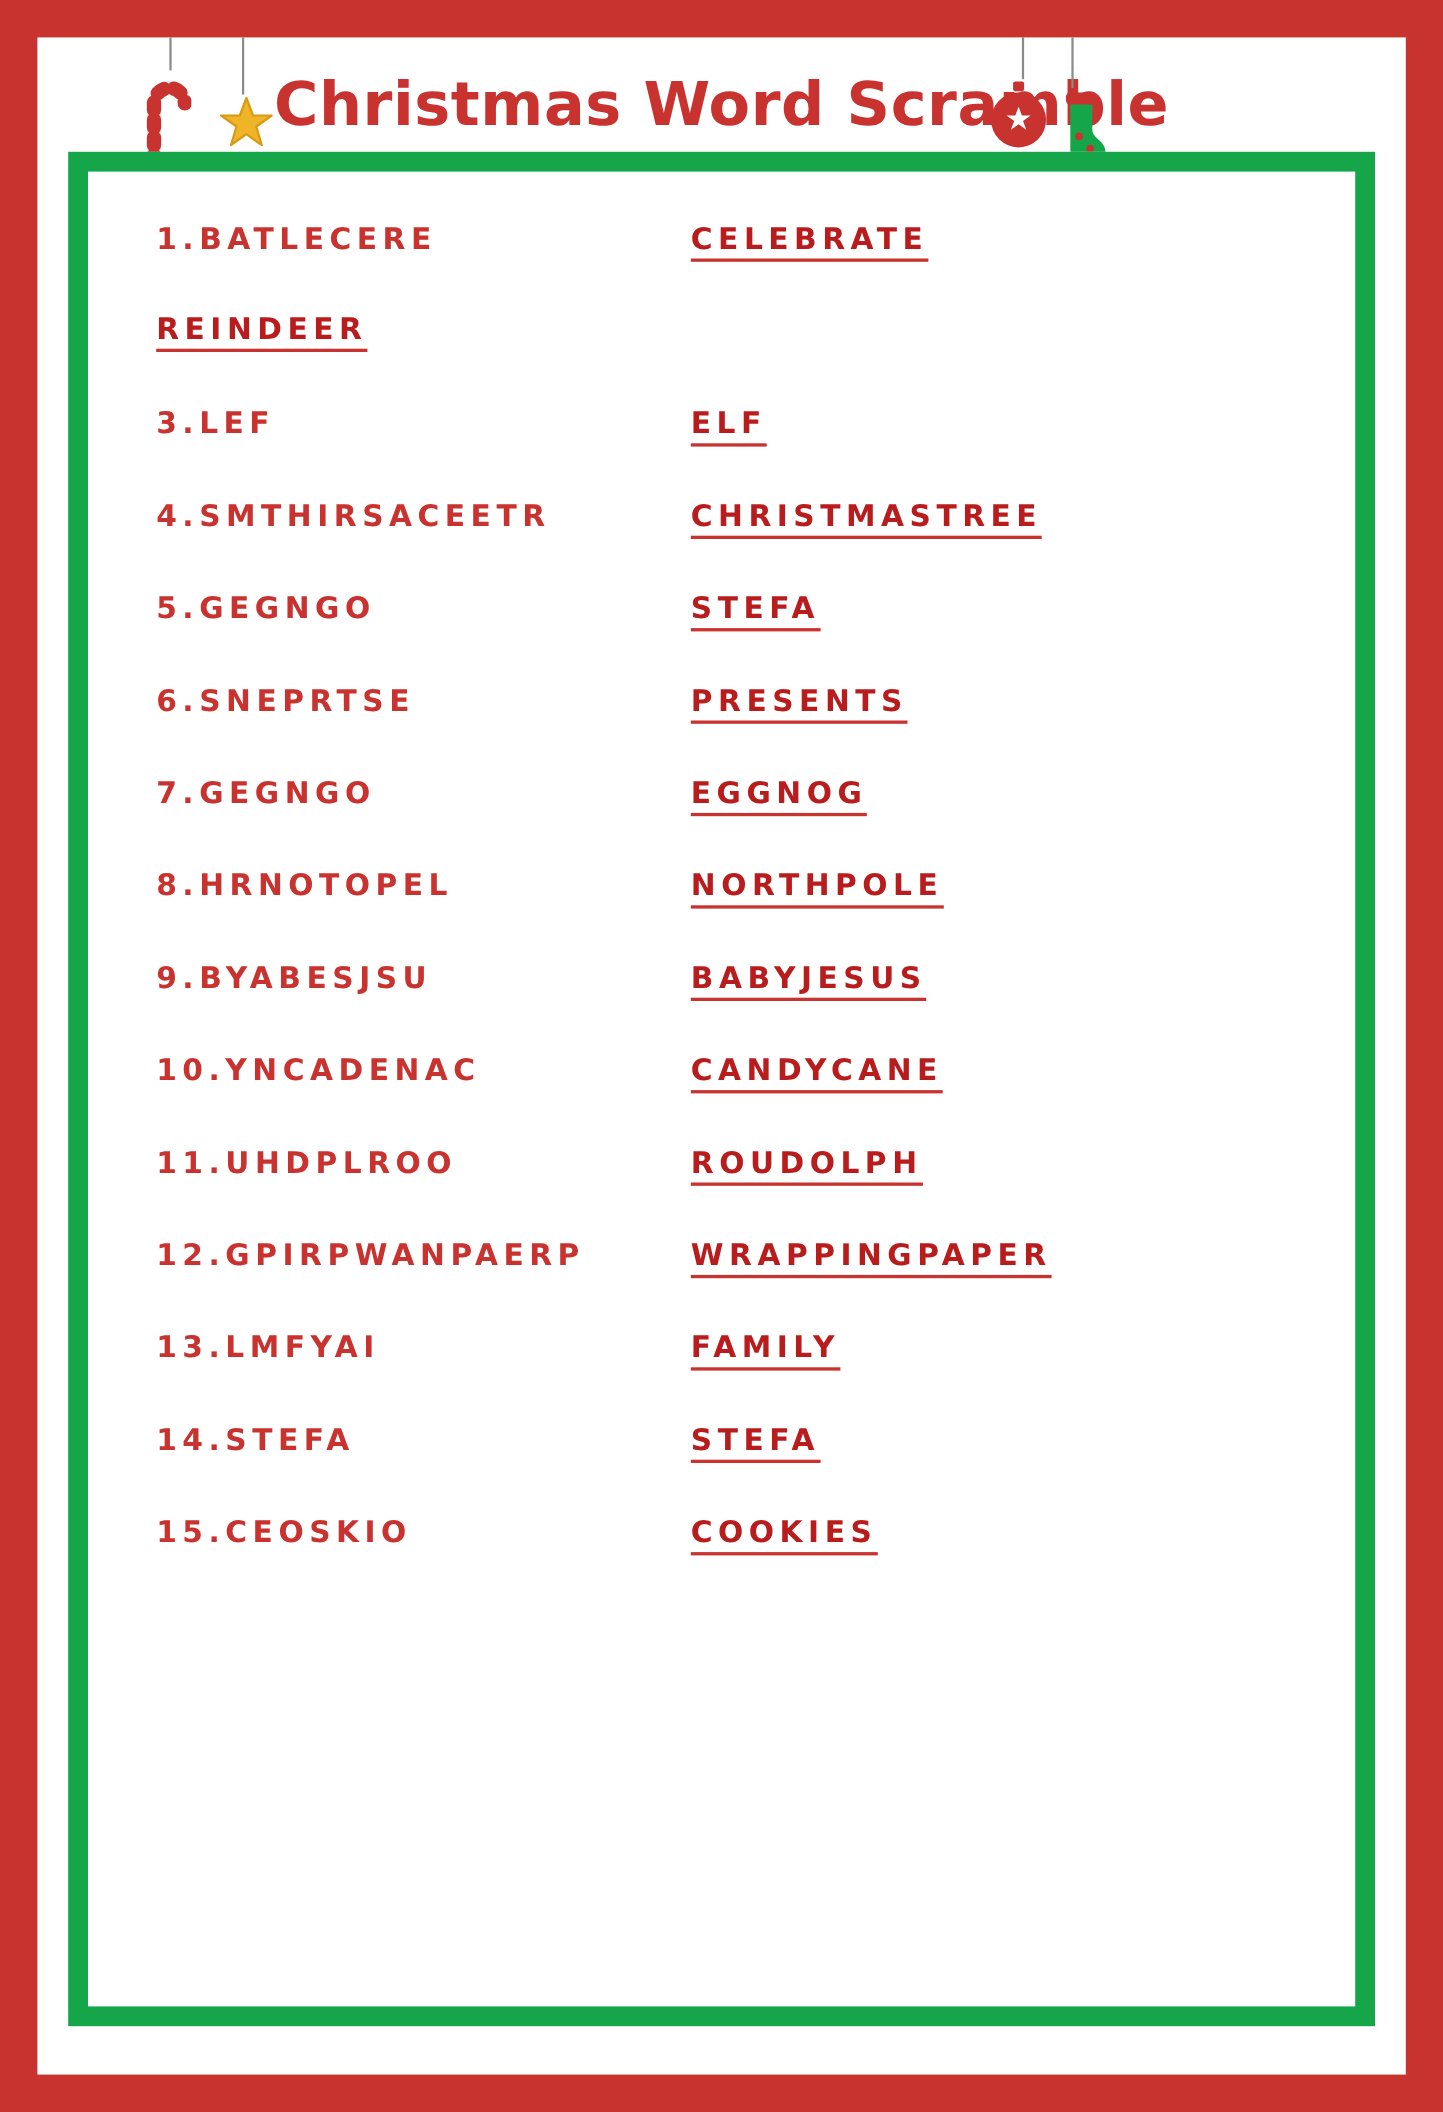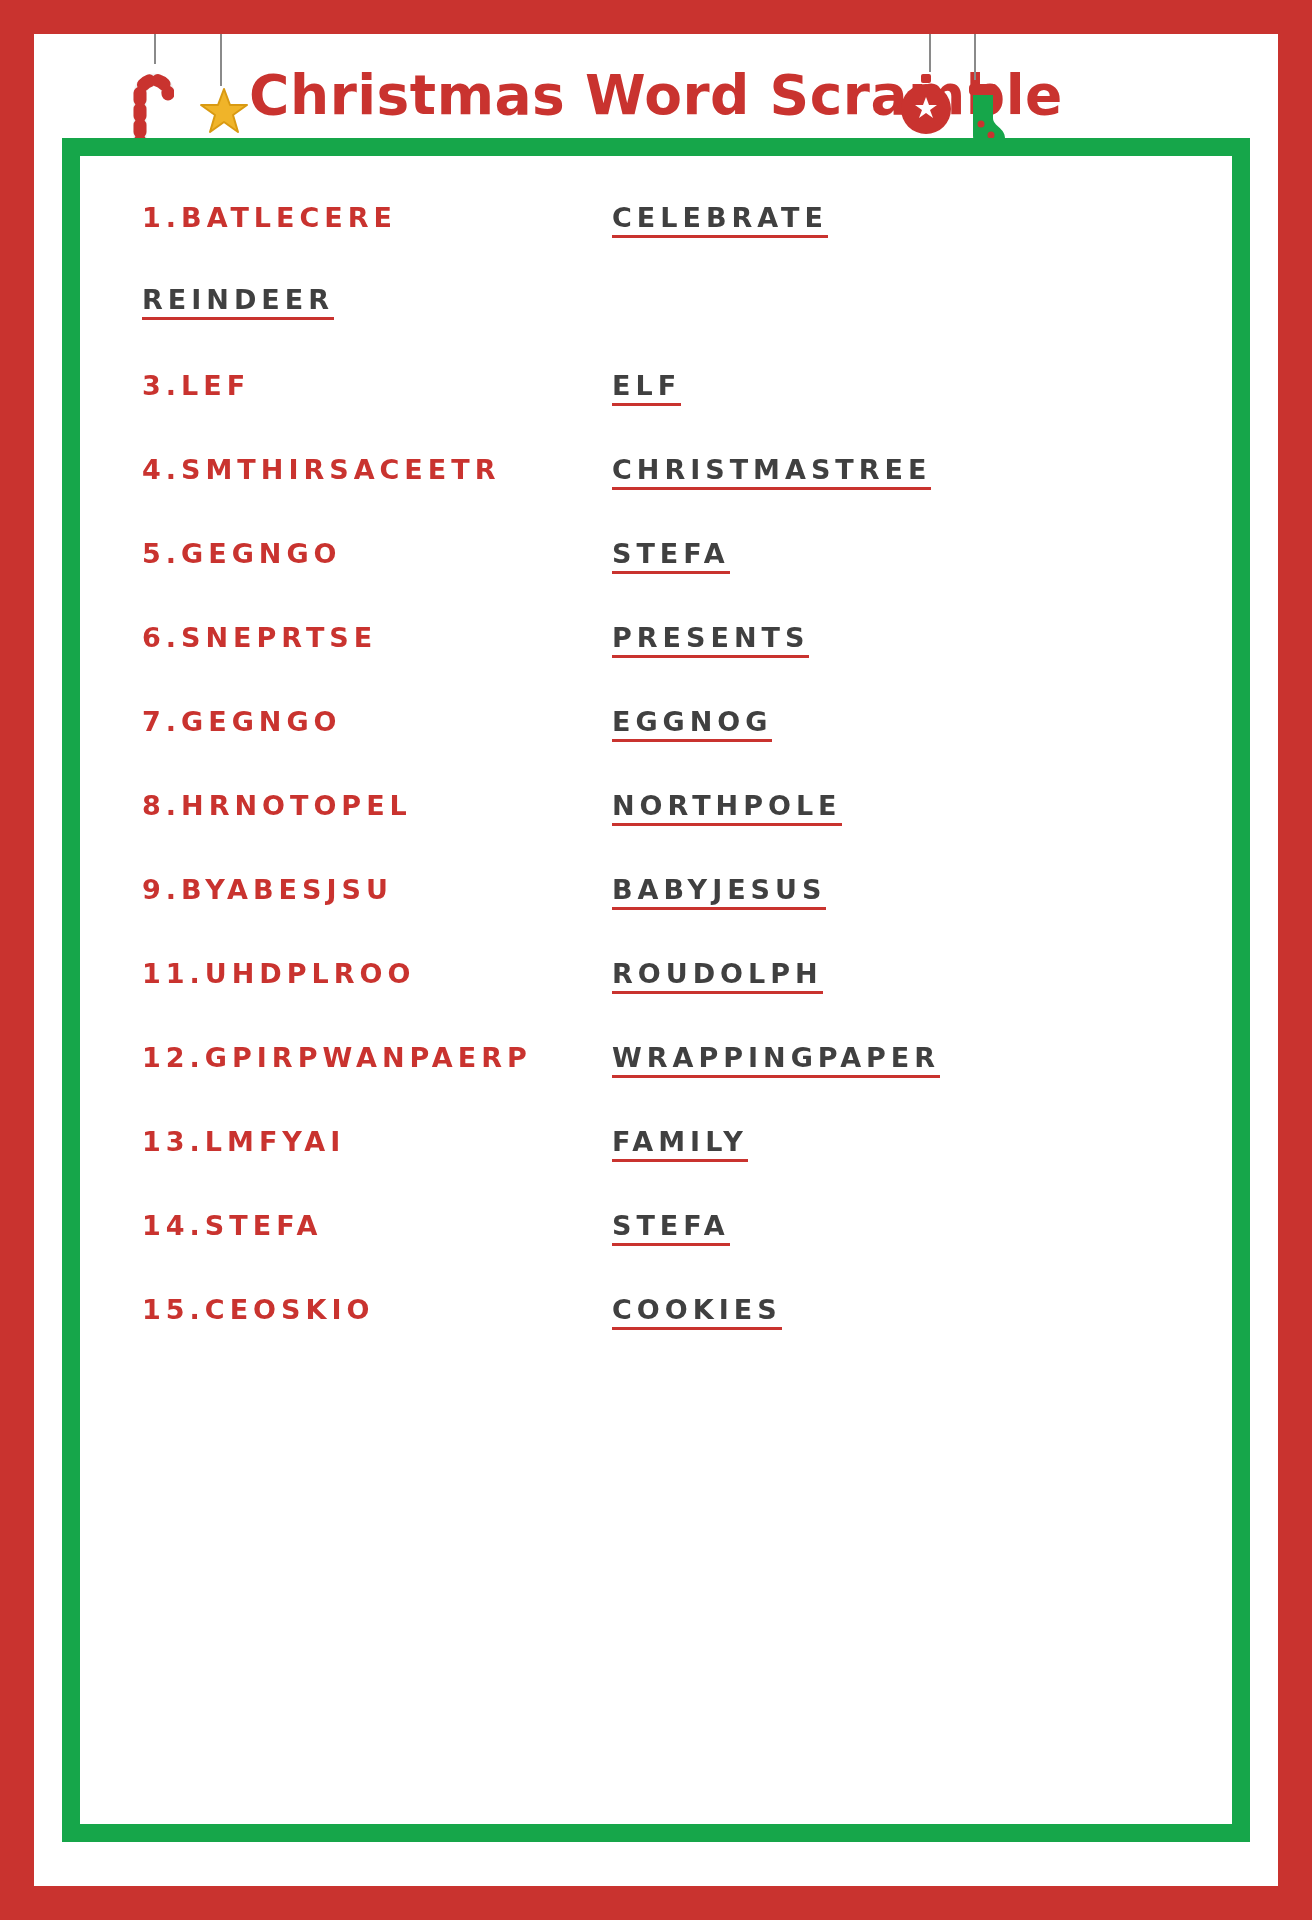--- a/index.html
+++ b/index.html
@@ -89,37 +89,38 @@
     left: 0;
     right: 0;
     top: 46px;
     padding: 0 0 0 62px;
   }
 
   .row {
     display: flex;
     align-items: baseline;
     height: 84px;
+    gap: 16px;
   }
 
   .scrambled {
     width: 470px;
     color: #c9332f;
     font-family: "DejaVu Sans", sans-serif;
     font-weight: bold;
     font-size: 27px;
     letter-spacing: 5px;
     white-space: nowrap;
   }
   .num {
     display: inline;
   }
 
   .answer {
-    color: #404040;
+    color: #b91c1c;
     font-family: "DejaVu Sans", sans-serif;
     font-weight: bold;
     font-size: 27px;
     letter-spacing: 5px;
     white-space: nowrap;
     border-bottom: 3px solid #c9332f;
     padding-bottom: 4px;
     line-height: 1;
   }
 </style>
@@ -200,20 +201,24 @@
       <div class="row">
         <div class="scrambled"><span class="num">8.</span><span>HRNOTOPEL</span></div>
         <div class="answer">NORTHPOLE</div>
       </div>
 
       <div class="row">
         <div class="scrambled"><span class="num">9.</span><span>BYABESJSU</span></div>
         <div class="answer">BABYJESUS</div>
       </div>
 
+      <div class="row">
+        <div class="scrambled"><span class="num">10.</span><span>YNCADENAC</span></div>
+        <div class="answer">CANDYCANE</div>
+      </div>
 
       <div class="row">
         <div class="scrambled"><span class="num">11.</span><span>UHDPLROO</span></div>
         <div class="answer">ROUDOLPH</div>
       </div>
 
       <div class="row">
         <div class="scrambled"><span class="num">12.</span><span>GPIRPWANPAERP</span></div>
         <div class="answer">WRAPPINGPAPER</div>
       </div>

